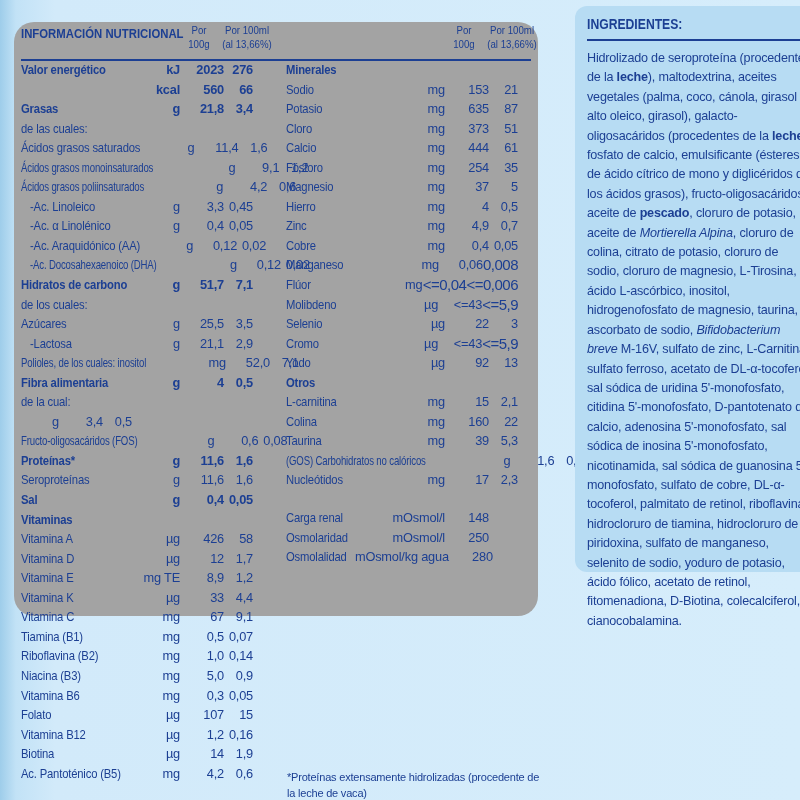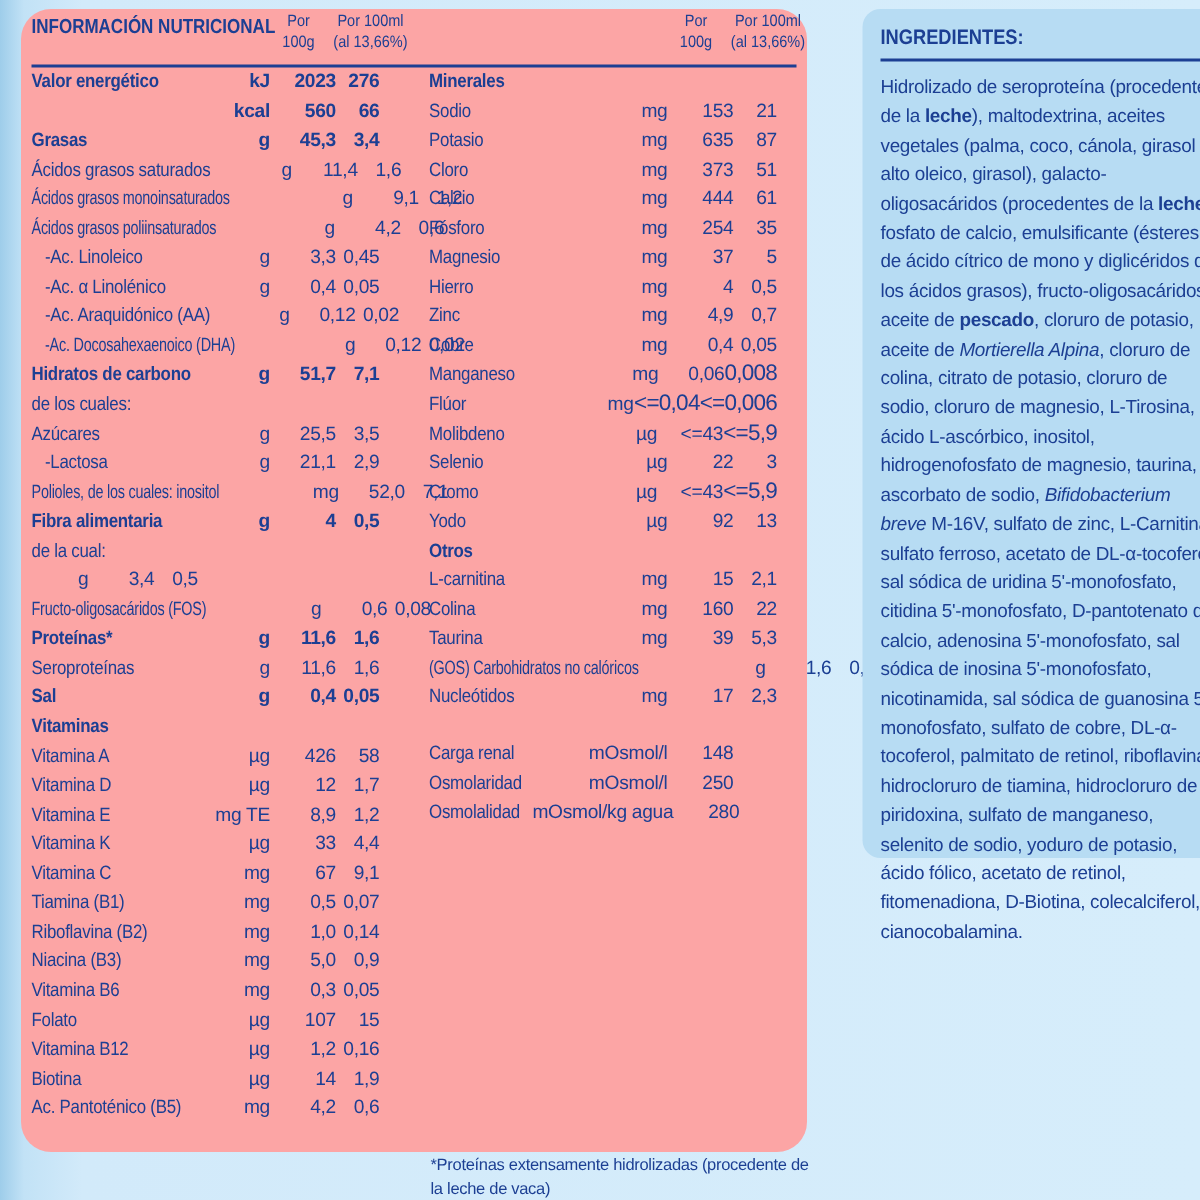--- a/index.html
+++ b/index.html
@@ -4,22 +4,22 @@
 <style>
   html,body{margin:0;padding:0;}
   body{
     width:800px;height:800px;position:relative;overflow:hidden;
     font-family:"Liberation Sans",sans-serif;
     background:linear-gradient(90deg,#9ecdea 0px,#c2e2f6 16px,#d2eafa 55px,#d6edfb 100%);
     color:#1c3f93;
   }
   
   .npanel{
-    position:absolute;left:14px;top:6px;width:524px;height:762px;
-    background:#fca5a5;border-radius:20px;
+    position:absolute;left:14px;top:22px;width:524px;height:594px;
+    background:#a3a3a3;border-radius:20px;
   }
   .rule{
     position:absolute;left:7px;top:37px;width:510px;height:2px;background:#1c3f93;
   }
   .ntable{position:absolute;top:0;width:232px;}
   #left-table{left:7px;}
   #mid-table{left:272px;}
   .thead{position:relative;height:38px;}
   .hlbl{position:absolute;left:0;top:4px;font-weight:bold;font-size:13.5px;white-space:nowrap;}
   .hlbl .cond-title{display:inline-block;transform:scaleX(.84);transform-origin:0 50%;}
@@ -83,22 +83,28 @@
         </div>
         <div class="nrow bold">
           <div class="lbl"><span class="cond"></span></div>
           <div class="unit">kcal</div>
           <div class="v1">560</div>
           <div class="v2">66</div>
         </div>
         <div class="nrow bold">
           <div class="lbl"><span class="cond">Grasas</span></div>
           <div class="unit">g</div>
-          <div class="v1">45,3</div>
+          <div class="v1">21,8</div>
           <div class="v2">3,4</div>
+        </div>
+        <div class="nrow">
+          <div class="lbl"><span class="cond">de las cuales:</span></div>
+          <div class="unit"></div>
+          <div class="v1"></div>
+          <div class="v2"></div>
         </div>
         <div class="nrow">
           <div class="lbl"><span class="cond">Ácidos grasos saturados</span></div>
           <div class="unit">g</div>
           <div class="v1">11,4</div>
           <div class="v2">1,6</div>
         </div>
         <div class="nrow">
           <div class="lbl"><span class="cond cond2">Ácidos grasos monoinsaturados</span></div>
           <div class="unit">g</div>

